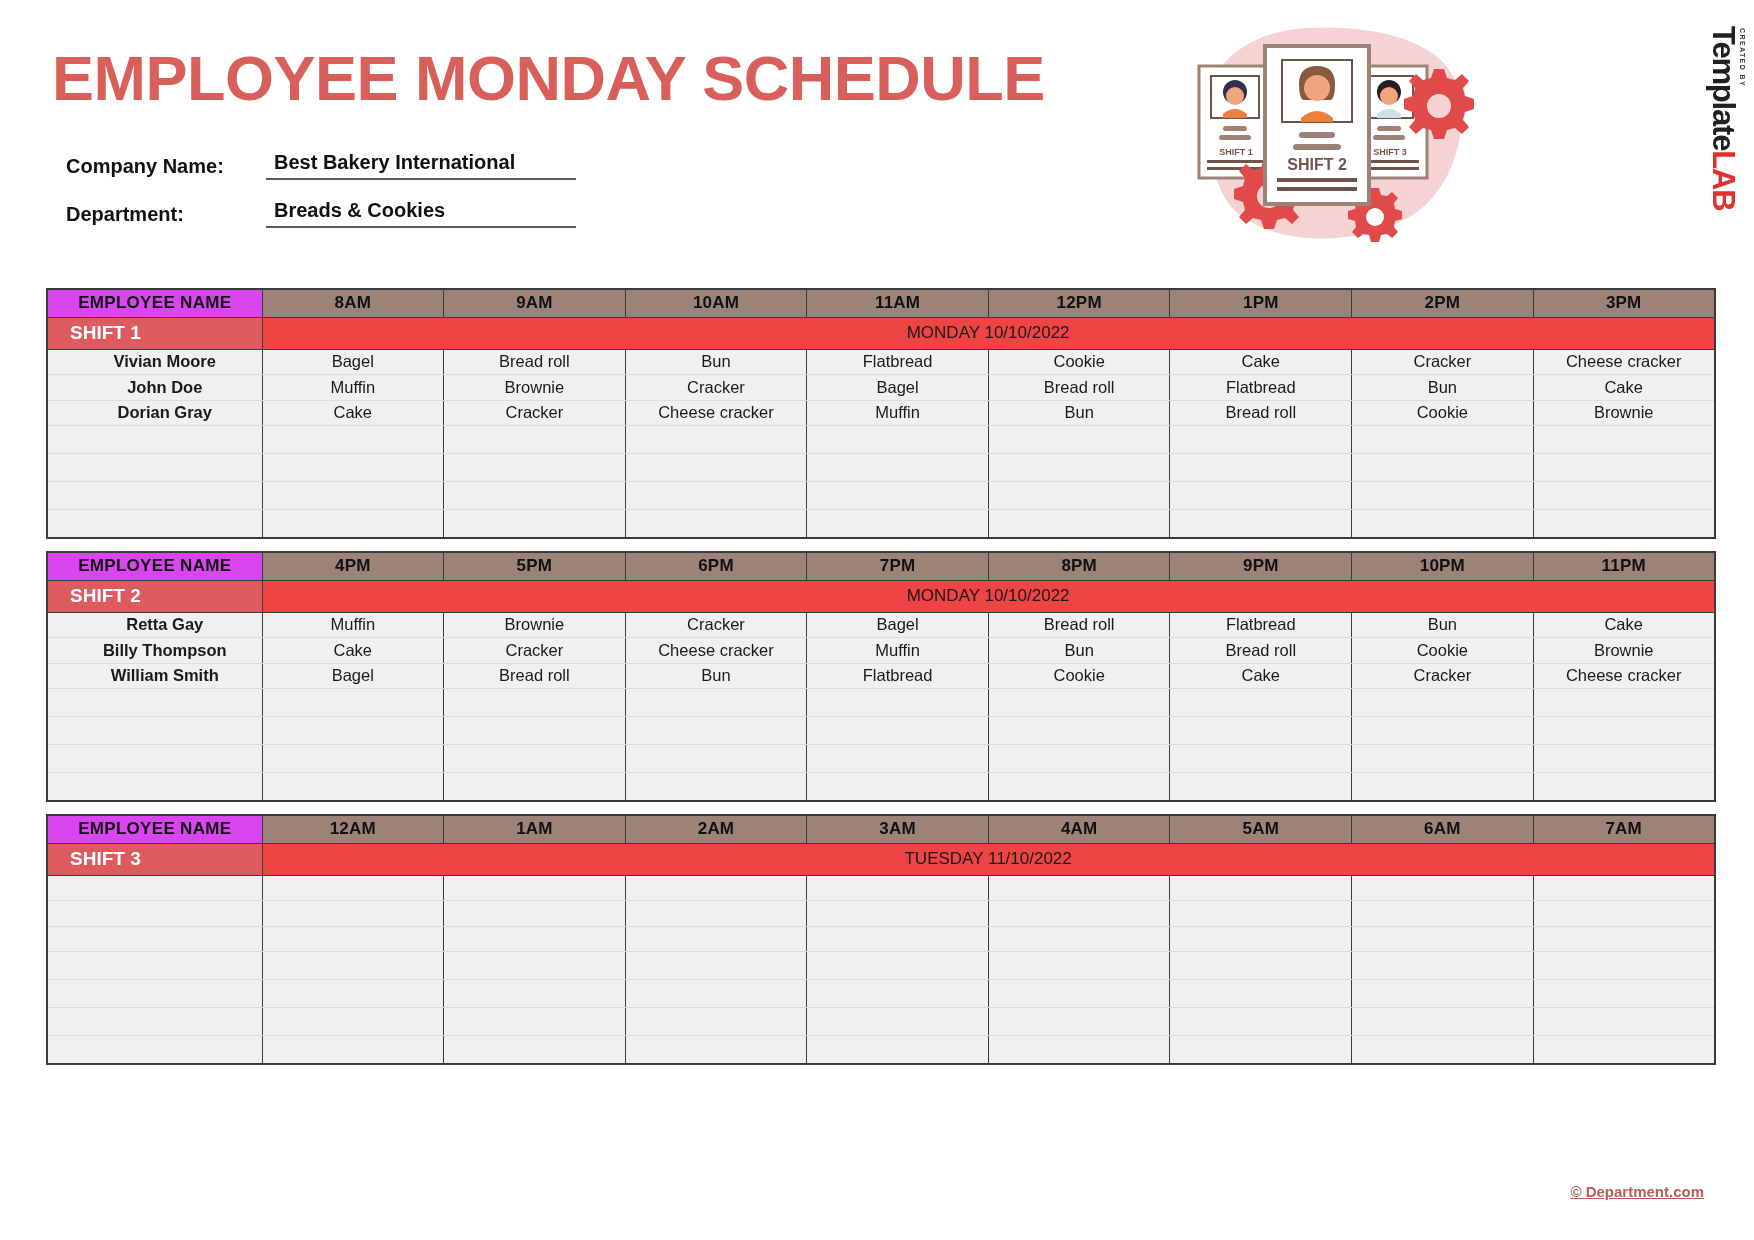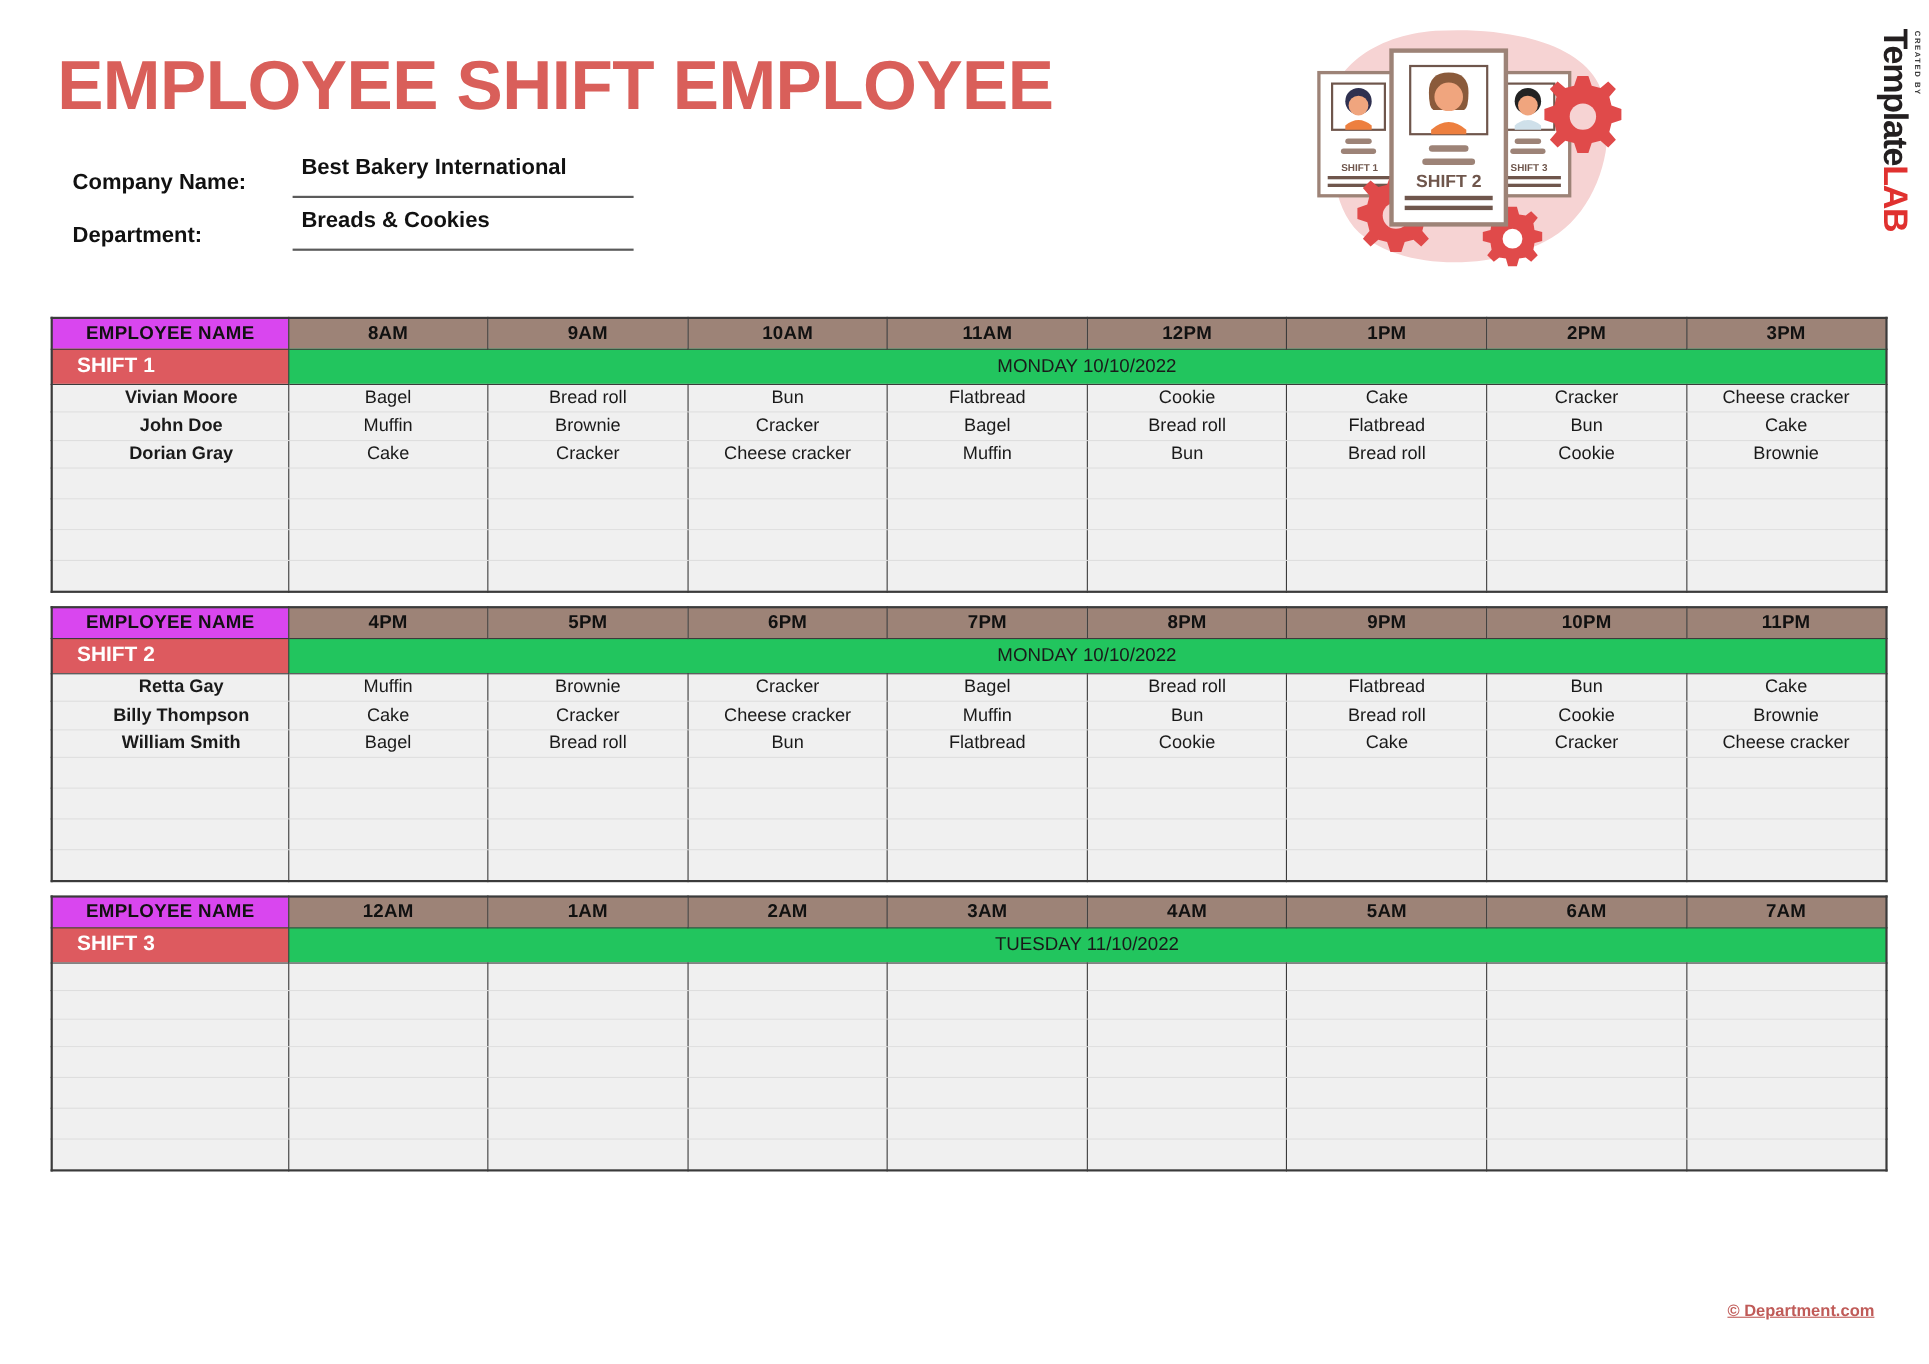--- a/index.html
+++ b/index.html
@@ -33,21 +33,21 @@
     width: 200px;
     font-size: 20px;
     font-weight: bold;
     color: #111;
     line-height: 28px;
   }
   .meta-value-wrap {
     width: 310px;
     border-bottom: 2px solid #5b5b5b;
     padding-left: 8px;
-    padding-bottom: 13px;
+    padding-bottom: 3px;
   }
   .meta-value {
     font-size: 20px;
     font-weight: bold;
     color: #111;
     line-height: 26px;
   }
 
   
   .illustration {
@@ -127,21 +127,21 @@
     background: #dd5a5f;
     color: #ffffff;
     font-size: 19px;
     font-weight: bold;
     text-align: left;
     padding-left: 22px;
     height: 32px;
     border: 1px solid #8a4a43;
   }
   .date-cell {
-    background: #22c55e;
+    background: #ef4444;
     color: #1a1a1a;
     font-size: 17px;
     text-align: center;
     height: 32px;
     border: 1px solid #8a4a43;
   }
 
   .data-row td {
     background: #f0f0f0;
     height: 25.5px;
@@ -170,21 +170,21 @@
     font-weight: bold;
     color: #c05b58;
     text-decoration: underline;
   }
 </style>
 </head>
 <body>
 
 <div class="page">
 
-  <div class="title">EMPLOYEE SHIFT EMPLOYEE</div>
+  <div class="title">EMPLOYEE MONDAY SCHEDULE</div>
 
   <div class="meta">
     <div class="meta-row">
       <div class="meta-label">Company Name:</div>
       <div class="meta-value-wrap">
         <div class="meta-value">Best Bakery International</div>
       </div>
     </div>
     <div class="meta-row">
       <div class="meta-label">Department:</div>

